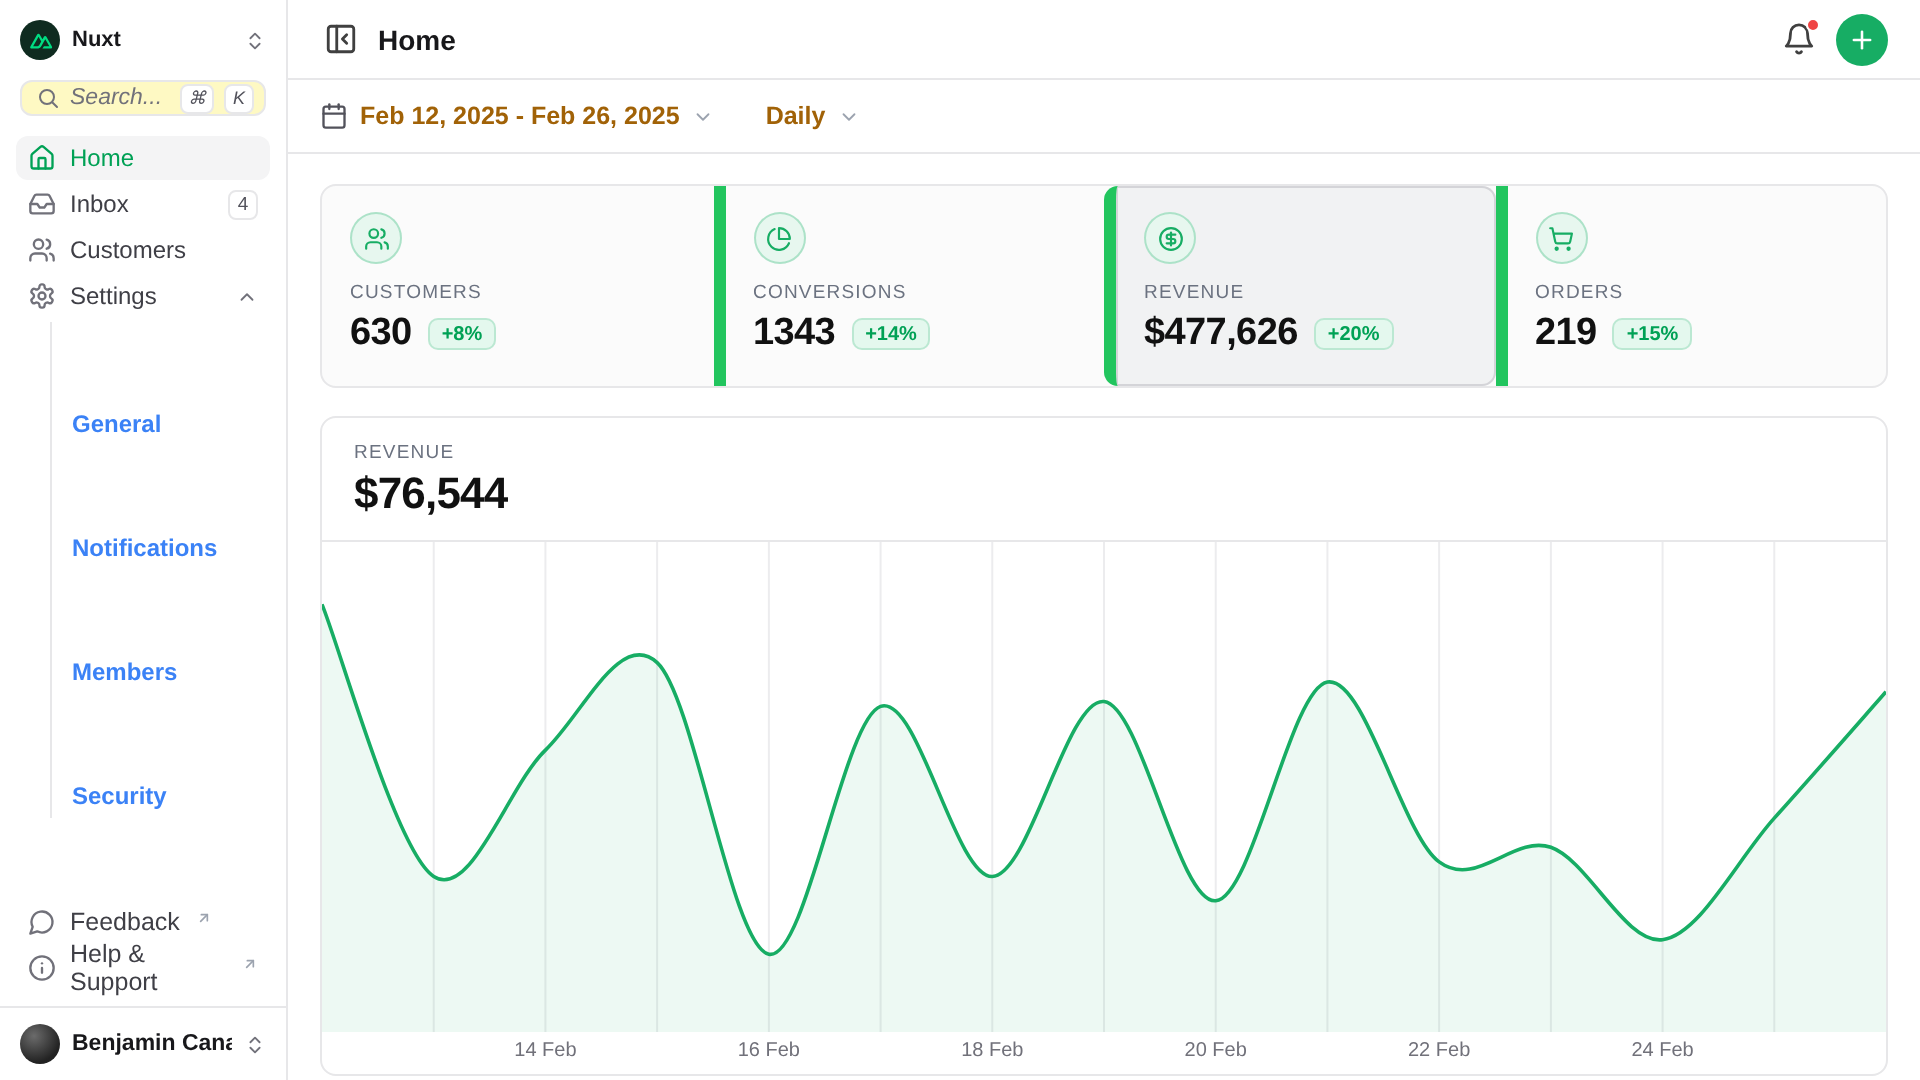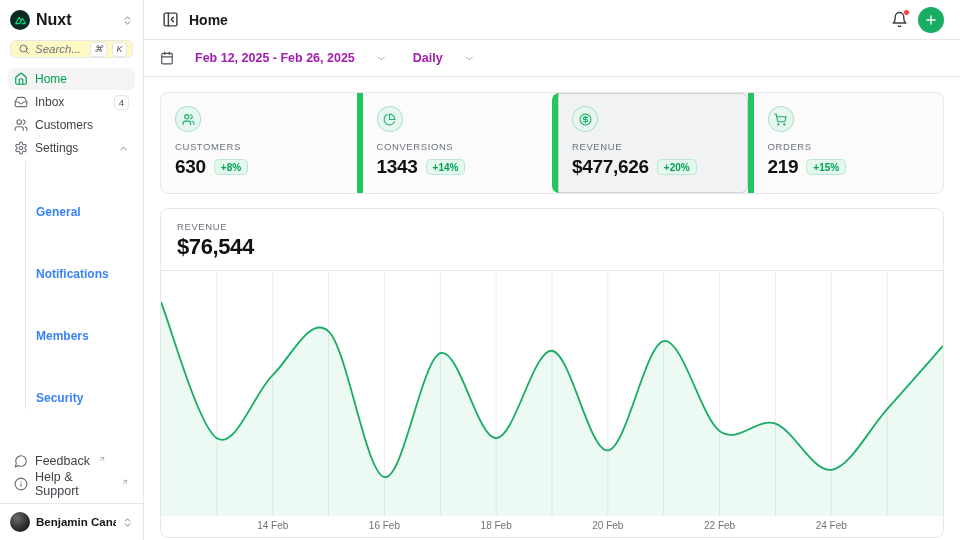--- a/index.html
+++ b/index.html
@@ -14,21 +14,21 @@
   .icon{flex:none;display:inline-flex;align-items:center;justify-content:center;color:#71717a;}
 
   
   .app{display:flex;width:960px;height:540px;}
   .sidebar{width:144px;flex:none;border-right:1px solid var(--border);display:flex;flex-direction:column;background:#fff;}
   .main{flex:1;display:flex;flex-direction:column;min-width:0;}
 
   
   .ws-row{display:flex;align-items:center;gap:6px;padding:10px 10px 6px 10px;cursor:pointer;}
   .ws-logo{width:20px;height:20px;border-radius:50%;background:var(--nuxt-logo-bg);display:flex;align-items:center;justify-content:center;}
-  .ws-name{font-size:16px;font-weight:600;color:#18181b;flex:1;}
+  .ws-name{font-size:11px;font-weight:600;color:#18181b;flex:1;}
   .search-btn{margin:4px 10px 8px 10px;height:18px;border:1px solid var(--border);border-radius:6px;display:flex;align-items:center;gap:5px;padding:0 5px 0 7px;background:#fef9c3;cursor:pointer;font-style:italic;}
   .search-ph{color:#71717a;font-size:11.5px;flex:1;text-align:left;}
   .kbd{font-size:9px;color:#52525b;border:1px solid var(--border);border-radius:4px;background:#fff;min-width:15px;height:15px;display:inline-flex;align-items:center;justify-content:center;padding:0 3px;}
   .nav{padding:2px 8px;display:flex;flex-direction:column;gap:1px;}
   .nav-item{display:flex;align-items:center;gap:7px;height:22px;padding:0 6px;border-radius:6px;color:#3f3f46;cursor:pointer;font-weight:500;}
   .nav-item .lbl{flex:1;font-size:12px;}
   .nav-item.active{background:#f4f4f5;color:var(--accent-text);}
   .nav-item.active .icon{color:var(--accent-text);}
   .count-badge{font-size:9.5px;color:#52525b;border:1px solid var(--border);border-radius:4px;min-width:15px;height:15px;display:inline-flex;align-items:center;justify-content:center;background:#fff;}
   .submenu{margin:1px 0 0 17px;border-left:1px solid var(--border);padding-left:0;display:flex;flex-direction:column;}
@@ -41,21 +41,21 @@
   .user-name{font-size:11.5px;font-weight:600;color:#18181b;flex:1;white-space:nowrap;overflow:hidden;}
 
   
   .topbar{height:40px;border-bottom:1px solid var(--border);display:flex;align-items:center;padding:0 16px;gap:8px;flex:none;}
   .page-title{font-size:14px;font-weight:700;color:#18181b;}
   .topbar .right{margin-left:auto;display:flex;align-items:center;gap:8px;}
   .icon-btn{background:none;border:none;cursor:pointer;position:relative;display:flex;align-items:center;color:#404040;padding:2px;}
   .unread-dot{position:absolute;top:0;right:0;width:7px;height:7px;border-radius:50%;background:var(--alert-red);border:1px solid #fff;}
   .plus-btn{width:26px;height:26px;border-radius:50%;background:var(--accent);border:none;color:#fff;display:flex;align-items:center;justify-content:center;cursor:pointer;}
   .toolbar{height:37px;border-bottom:1px solid var(--border);display:flex;align-items:center;padding:0 16px;gap:26px;flex:none;}
-  .tool-btn{background:none;border:none;display:flex;align-items:center;gap:21px;font-family:inherit;font-size:12.5px;font-weight:600;color:#a21caf;cursor:pointer;}
+  .tool-btn{background:none;border:none;display:flex;align-items:center;gap:6px;font-family:inherit;font-size:12.5px;font-weight:600;color:#a16207;cursor:pointer;}
   .tool-btn .chev{color:#9ca3af;}
 
   
   .content{padding:15px 16px 0 16px;flex:1;min-height:0;display:flex;flex-direction:column;}
   .stats{display:grid;grid-template-columns:repeat(4,1fr);border:1px solid var(--border);border-radius:8px;background:#fbfbfb;}
   .stat-cell{padding:13px 14px 15px 14px;cursor:pointer;position:relative;}
   .stat-cell + .stat-cell{border-left:6px solid #22c55e;}
   .stat-cell.selected{background:#f1f2f3;box-shadow:inset 0 0 0 1px #d4d4d8;border-radius:7px;}
   .chip{width:26px;height:26px;border-radius:50%;background:var(--accent-soft);box-shadow:inset 0 0 0 1px rgba(23,173,100,.28);display:flex;align-items:center;justify-content:center;color:var(--accent);}
   .stat-label{margin-top:9px;font-size:9.5px;letter-spacing:.6px;color:#6b7280;font-weight:500;}

